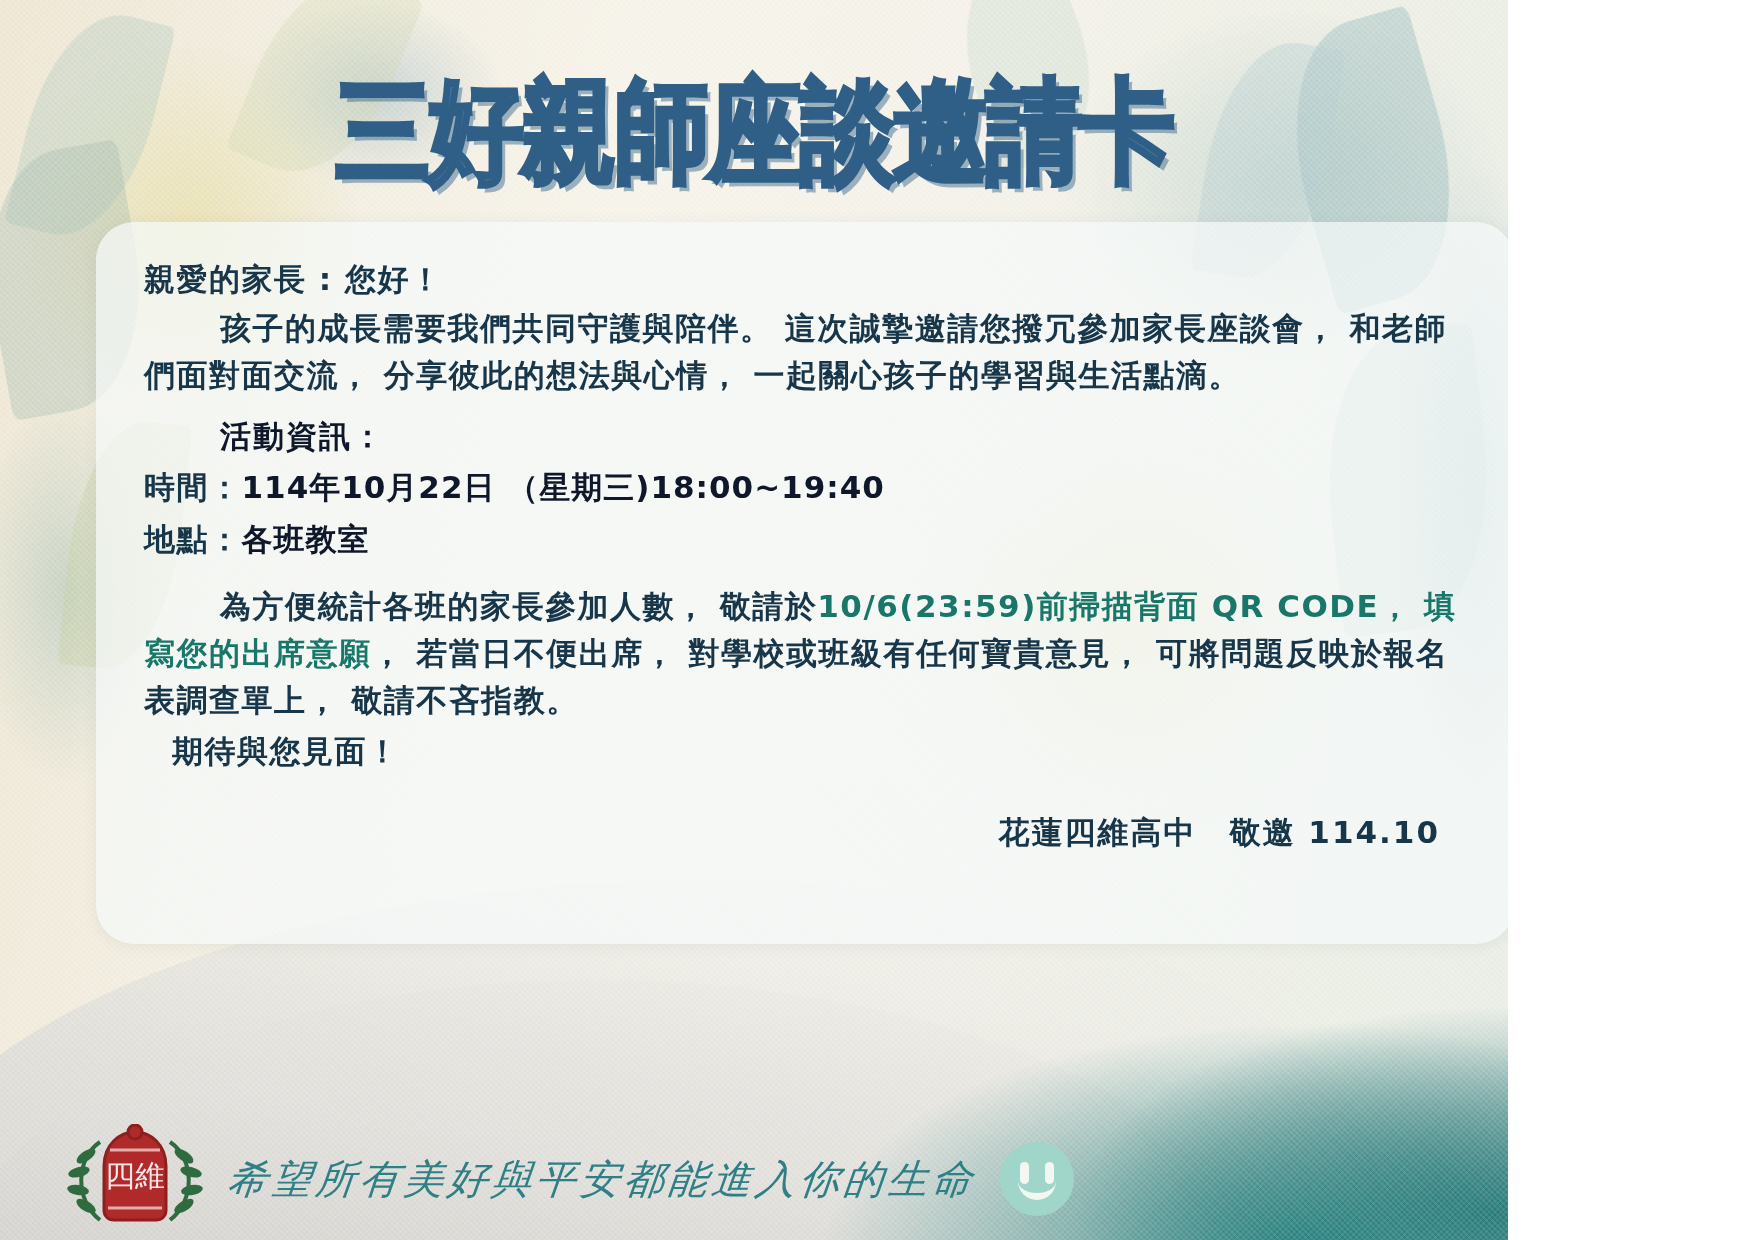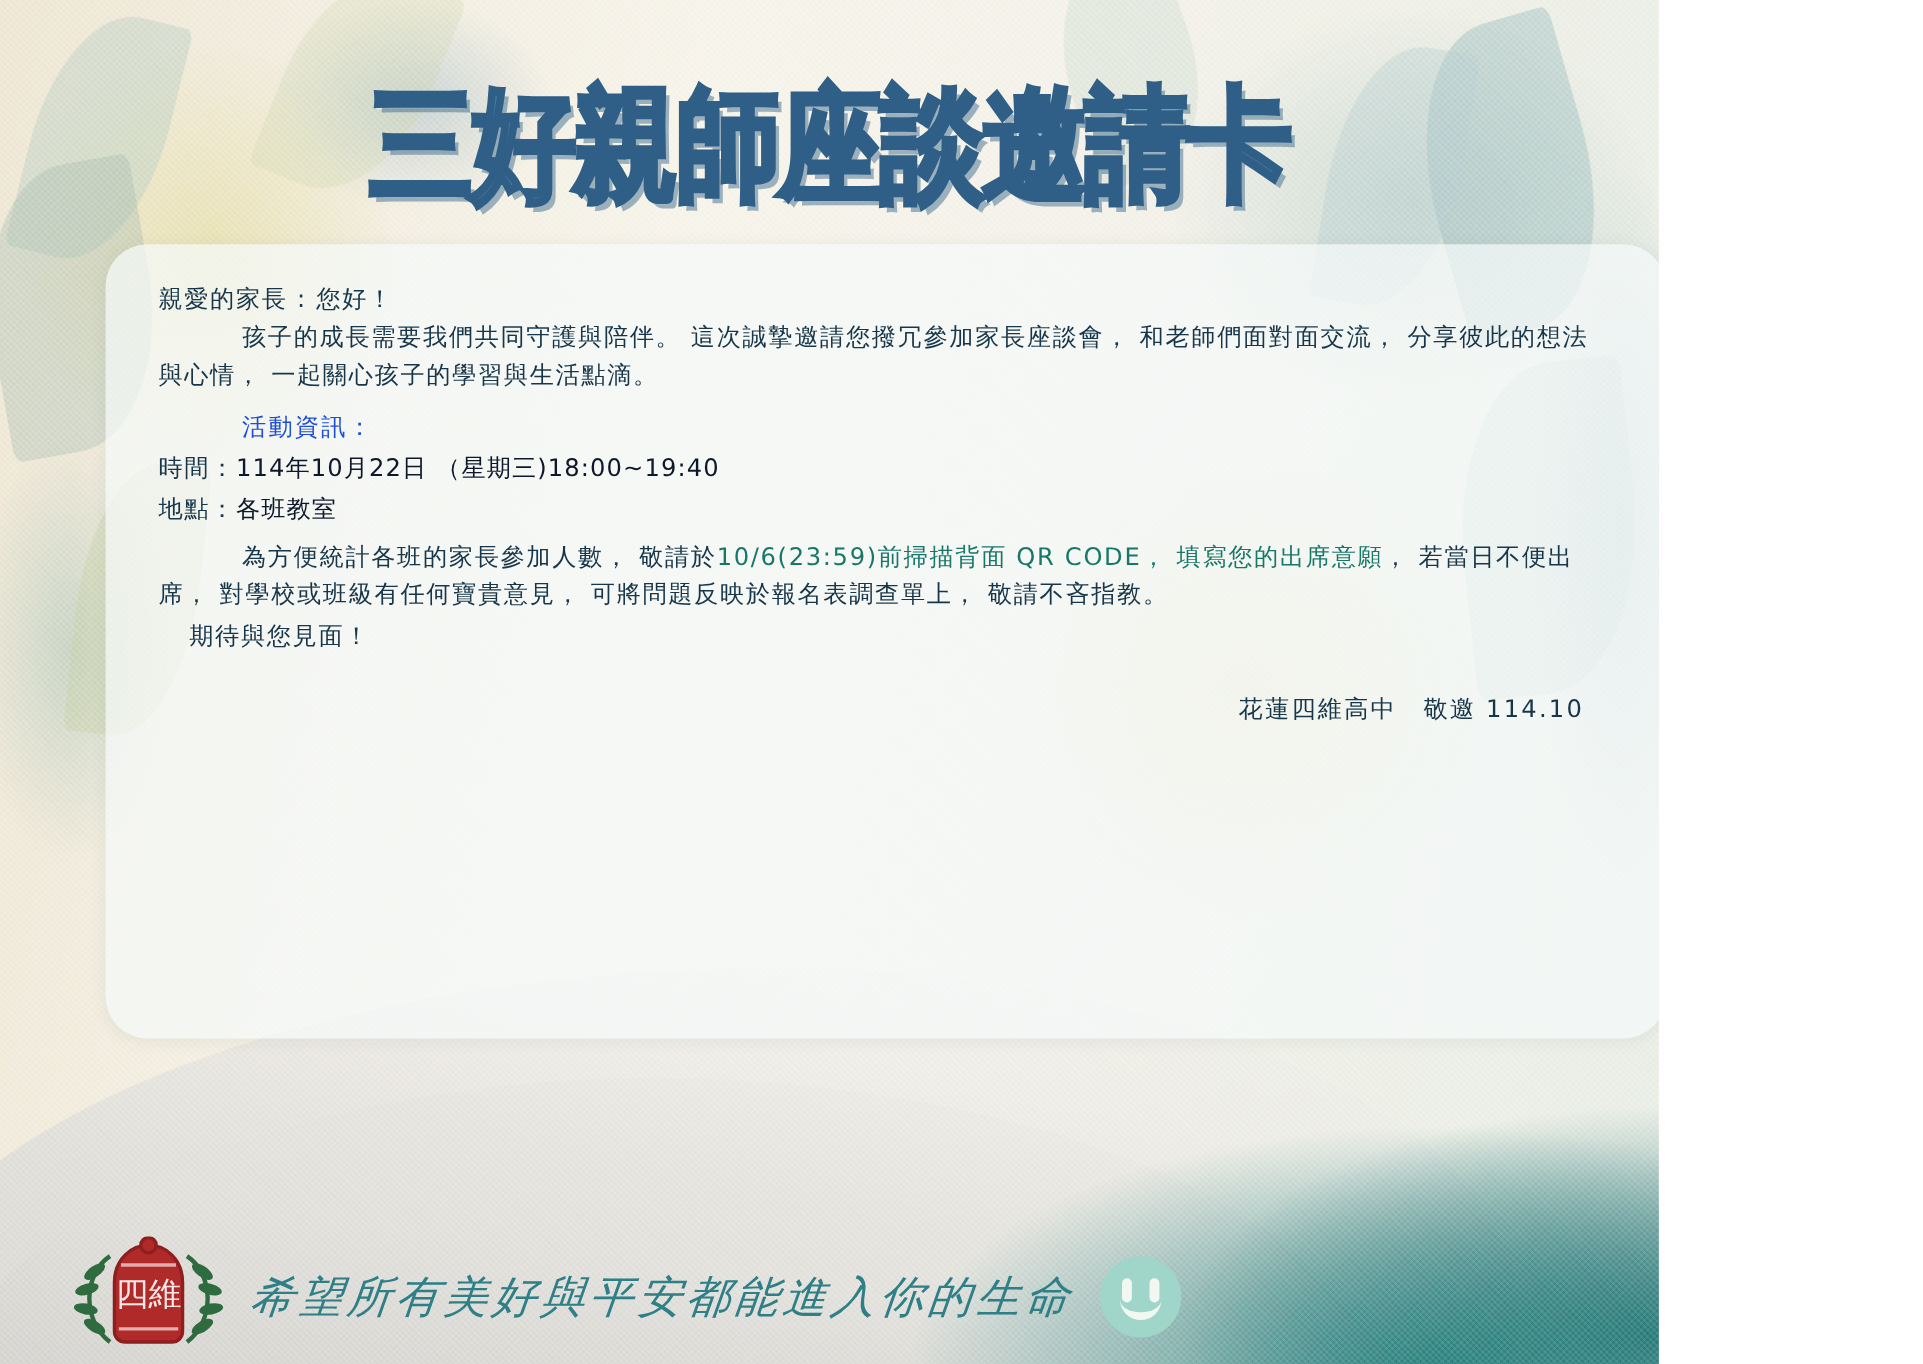--- a/index.html
+++ b/index.html
@@ -128,50 +128,50 @@
     border-radius: 38px;
     box-shadow: 0 2px 14px rgba(120,140,140,0.12);
     z-index: 6;
     padding: 34px 48px 20px 48px;
     box-sizing: border-box;
   }
 
   .body-text {
     font-family: "DejaVu Sans", "Liberation Sans", sans-serif;
     color: #17364a;
-    font-size: 22px;
+    font-size: 31px;
     line-height: 1.52;
     letter-spacing: 1.5px;
-    font-weight: 400;
+    font-weight: 700;
   }
   .p-greeting {
     margin: 0 0 2px 0;
   }
   .p-intro {
     margin: 0;
     text-indent: 76px;
   }
   .p-info-head {
     margin: 14px 0 0 0;
     text-indent: 76px;
-    color: #1d4ed8;
+    color: #0f172a;
     letter-spacing: 2px;
   }
   .p-line {
     margin: 4px 0 0 0;
   }
   .blue {
     color: #0f172a;
     letter-spacing: 1px;
   }
   .green {
     color: #19776a;
   }
   .p-note {
-    margin: 10px 0 0 0;
+    margin: 20px 0 0 0;
     text-indent: 76px;
   }
   .p-closing {
     margin: 10px 0 0 0;
     text-indent: 76px;
   }
   .p-last {
     margin: 4px 0 0 0;
     text-indent: 28px;
   }

